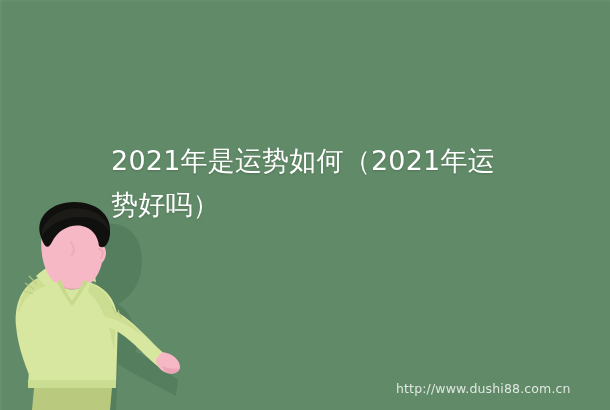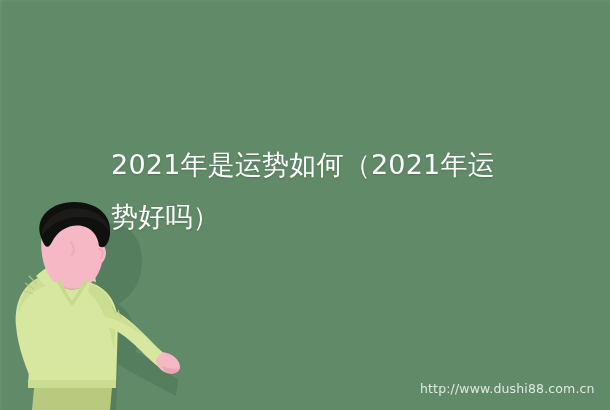--- a/index.html
+++ b/index.html
@@ -54,31 +54,31 @@
   }
 
   
   #headline {
     position: absolute;
     left: 111px;
     top: 139px;
     width: 400px;
     color: #ffffff;
     font-size: 27px;
-    line-height: 52px;
+    line-height: 44px;
     letter-spacing: 0.2px;
     font-weight: 400;
     text-shadow: 0 1px 2px rgba(40,62,42,0.28);
     white-space: pre-wrap;
   }
 
   
   #watermark {
     position: absolute;
-    left: 420px;
+    left: 396px;
     top: 381px;
     color: rgba(255,255,255,0.80);
     font-size: 12.5px;
     line-height: 16px;
     letter-spacing: 0.15px;
     white-space: nowrap;
   }
 </style>
 </head>
 <body>

